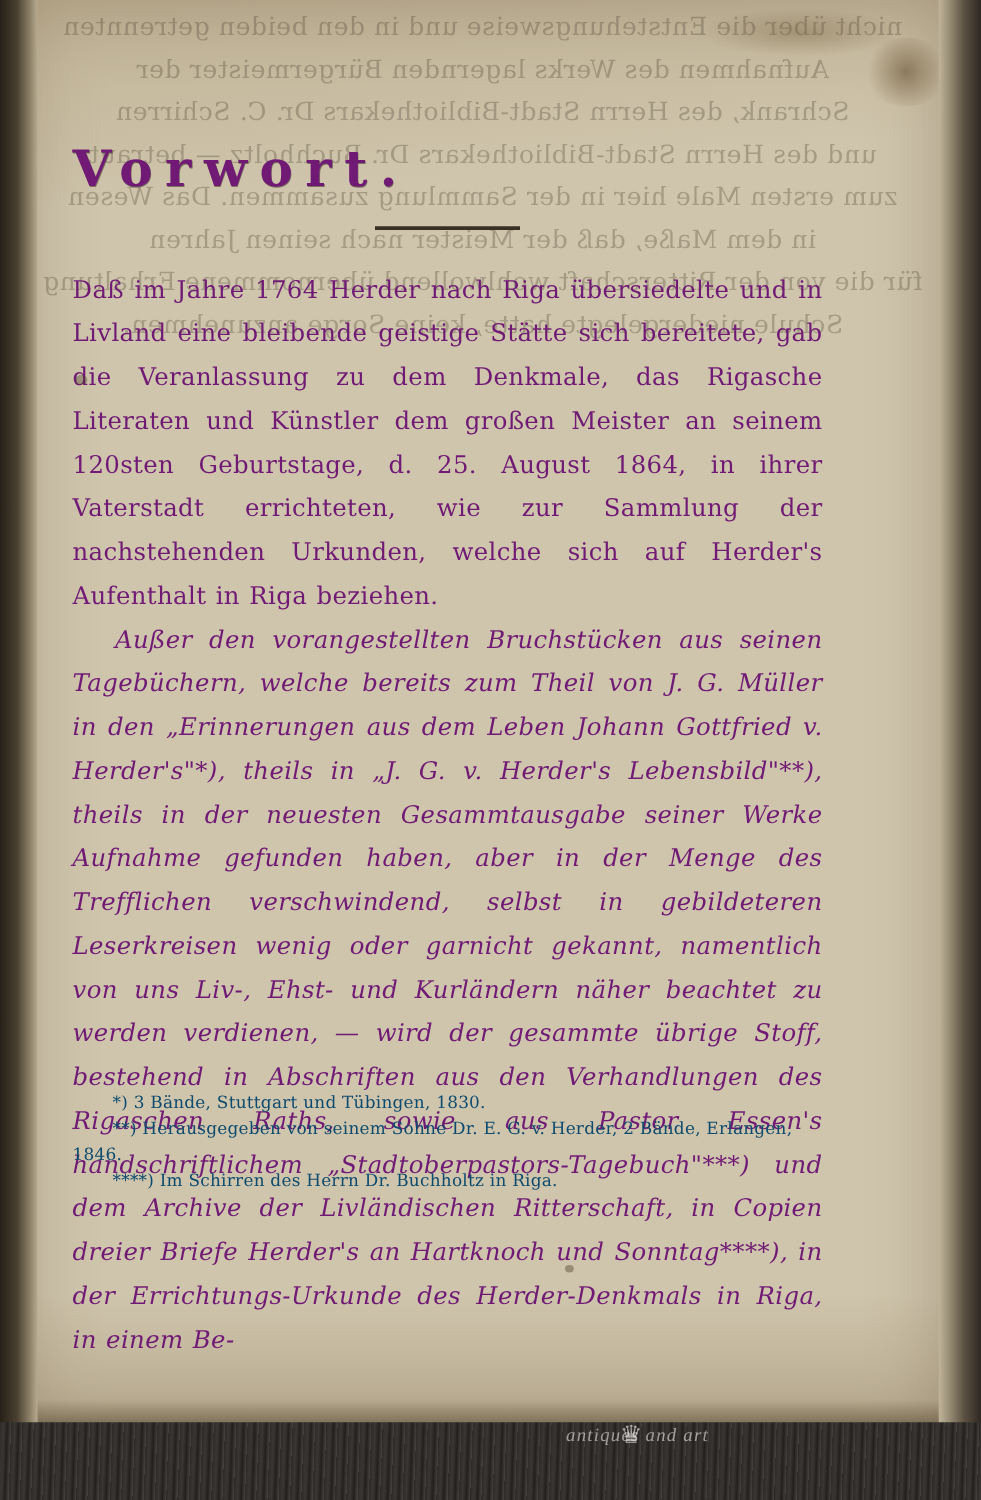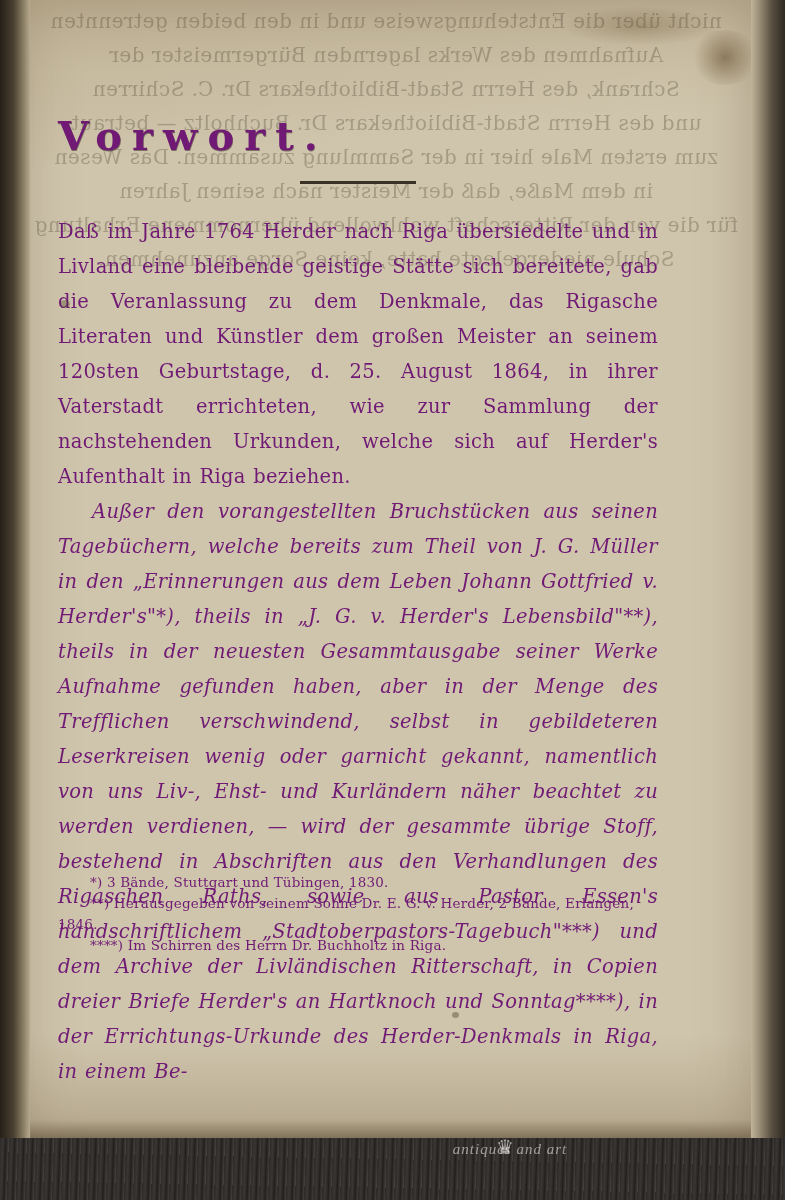--- a/index.html
+++ b/index.html
@@ -128,21 +128,21 @@
   .body p.indent { text-indent: 34px; font-style: italic; }
 
   .footnotes {
     position: absolute;
     left: 58px;
     top: 872px;
     width: 600px;
     font-family: "DejaVu Serif", serif;
     font-size: 13.5px;
     line-height: 21px;
-    color: #701a75;
+    color: #0c4a6e;
     letter-spacing: 0.2px;
   }
   .footnotes p { margin: 0; }
   .fn-indent { text-indent: 32px; }
 
   
   .watermark {
     position: absolute;
     left: 300px;
     bottom: 44px;

